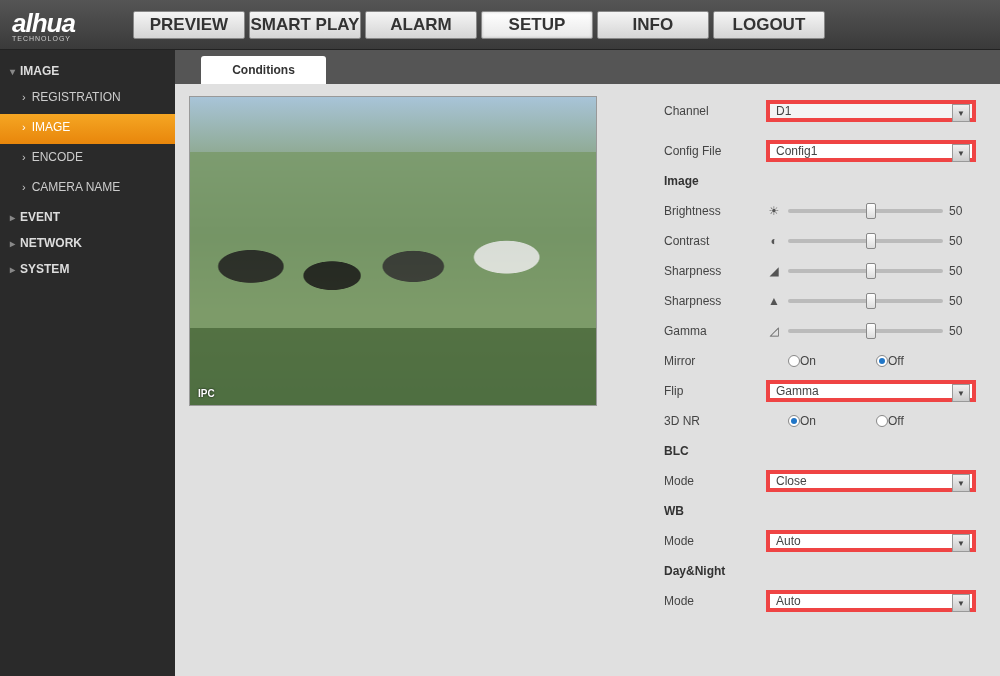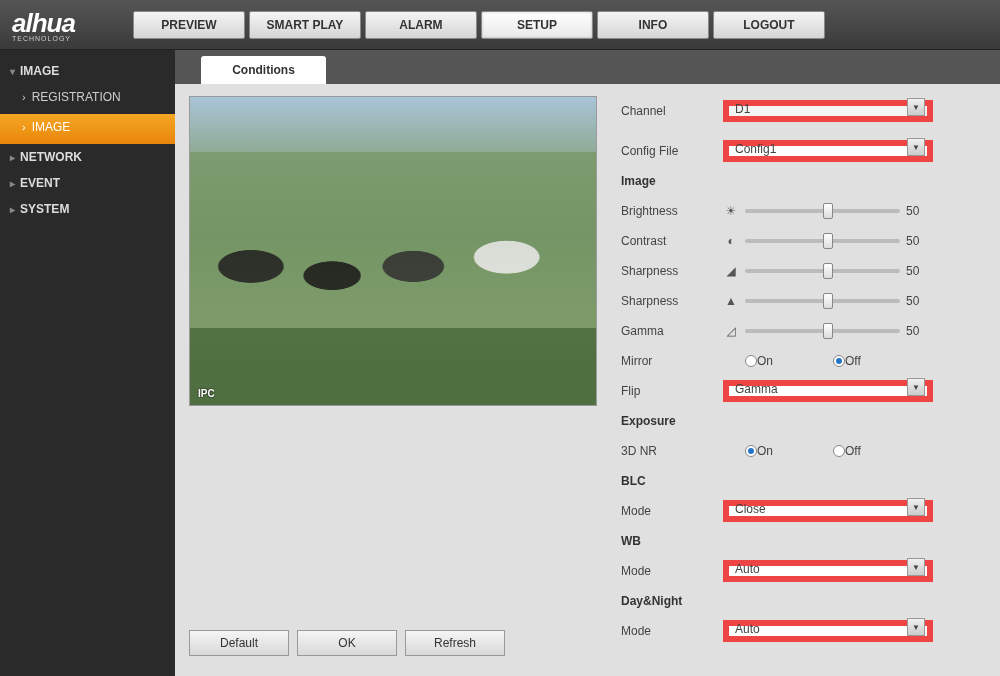--- a/index.html
+++ b/index.html
@@ -16,21 +16,21 @@
 .logo { color: #fff; font-size: 26px; font-weight: bold; font-style: italic; letter-spacing: -1px; margin-right: 8px; }
 .logo-sub { color: #ccc; font-size: 7px; letter-spacing: 1px; margin-top: -4px; }
 .logo-wrap { display: flex; flex-direction: column; margin-right: 50px; }
 
 .nav-tabs { display: flex; gap: 4px; }
 .nav-tab {
   width: 112px; height: 28px;
   background: linear-gradient(#f5f5f5, #d5d5d5);
   border: 1px solid #888;
   border-radius: 2px;
-  font-size: 12px;
+  font-size: 17px;
   font-weight: bold;
   color: #333;
   cursor: pointer;
   display: flex; align-items: center; justify-content: center;
 }
 .nav-tab.active { background: linear-gradient(#fff, #e8e8e8); box-shadow: inset 0 0 3px rgba(0,0,0,.2); }
 
 .main { display: flex; height: calc(676px - 50px); }
 
 .sidebar {
@@ -83,28 +83,28 @@
   radial-gradient(ellipse 75px 38px at 55% 55%, #333 40%, transparent 42%),
   radial-gradient(ellipse 80px 40px at 78% 52%, #eee 40%, transparent 42%),
   linear-gradient(180deg, transparent 0%, transparent 18%, #7a9a6a 18%, #7a9a6a 75%, #4a6a3e 75%);
   opacity: .85;
 }
 .preview .osd { position: absolute; top: 4px; right: 6px; color: #fff; font-size: 10px; text-shadow: 0 0 2px #000; z-index: 2; }
 .preview .ipc { position: absolute; bottom: 6px; left: 8px; color: #fff; font-size: 10px; text-shadow: 0 0 2px #000; z-index: 2; font-weight: bold; }
 
 .settings { flex: 1; font-size: 12px; color: #444; }
 .row { display: flex; align-items: center; height: 30px; }
-.row .lbl { width: 102px; }
+.row .lbl { width: 102px; margin-left: 43px; }
 .row.section .lbl { font-weight: bold; color: #333; }
 
 .select {
   width: 210px; height: 22px;
-  border: 6px solid #ef4444;
+  border: 4px solid #ef4444;
   background: #fff;
-  display: flex; align-items: flex-end; justify-content: space-between;
+  display: flex; align-items: flex-start; justify-content: space-between;
   padding: 0 2px 0 6px;
   font-size: 12px;
   cursor: pointer;
 }
 .select .arr {
   width: 18px; height: 18px;
   background: linear-gradient(#f0f0f0,#ccc);
   border: 1px solid #999;
   display: flex; align-items: center; justify-content: center;
   font-size: 8px;
@@ -154,22 +154,24 @@
     <div class="nav-tab">INFO</div>
     <div class="nav-tab">LOGOUT</div>
   </div>
 </div>
 
 <div class="main">
   <div class="sidebar">
     <div class="sb-group exp">IMAGE</div>
     <div class="sb-item">REGISTRATION</div>
     <div class="sb-item active">IMAGE</div>
+    <div class="sb-item">ENCODE</div>
+    <div class="sb-item">CAMERA NAME</div>
+    <div class="sb-group">EVENT</div>
     <div class="sb-group">NETWORK</div>
-    <div class="sb-group">EVENT</div>
     <div class="sb-group">SYSTEM</div>
   </div>
 
   <div class="content">
     <div class="tabstrip">
       <div class="page-tab">Conditions</div>
     </div>
 
     <div class="body-area">
       <div class="preview">
@@ -261,23 +263,20 @@
           </div>
         </div>
         <div class="row">
           <div class="lbl">Flip</div>
           <div class="select">
             <span>Gamma</span>
             <span class="arr">▼</span>
           </div>
         </div>
 
-        <div class="row section">
-            <div class="lbl">Exposure</div>
-          </div>
         <div class="row">
           <div class="lbl">3D NR</div>
           <div class="radio-grp" style="margin-left:22px">
             <div class="radio checked">
                 <span class="dot"></span>
                 <span>On</span>
               </div>
             <div class="radio">
                 <span class="dot"></span>
                 <span>Off</span>
@@ -313,19 +312,14 @@
         <div class="row">
           <div class="lbl">Mode</div>
           <div class="select">
             <span>Auto</span>
             <span class="arr">▼</span>
           </div>
         </div>
       </div>
     </div>
 
-    <div class="btn-row">
-      <button class="btn">Default</button>
-      <button class="btn">OK</button>
-      <button class="btn">Refresh</button>
-    </div>
   </div>
 </div>
 
 </body></html>

